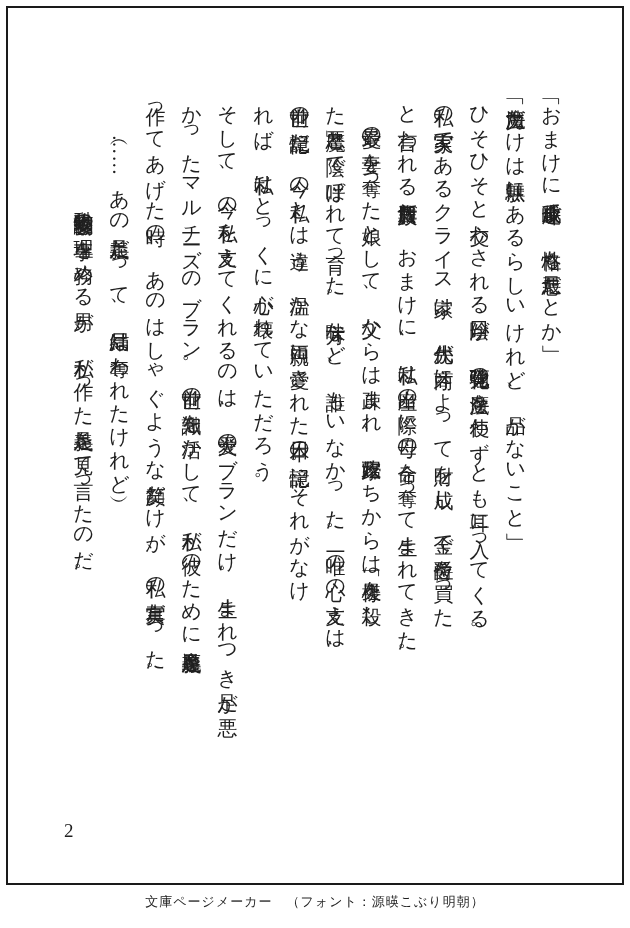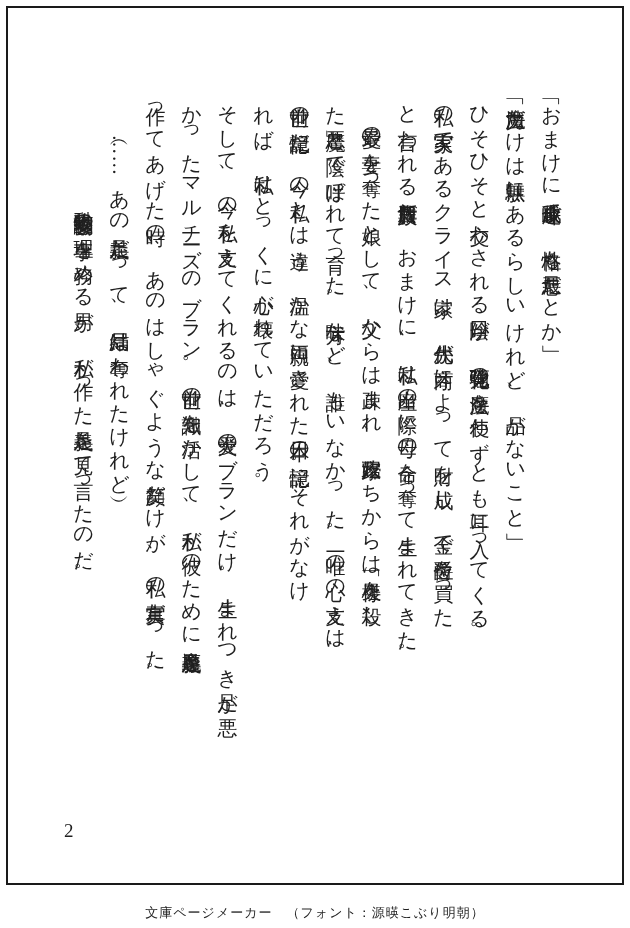--- a/index.html
+++ b/index.html
@@ -44,21 +44,21 @@
   .page-number {
     position: absolute;
     left: 64px;
     top: 820px;
     font-size: 19px;
     color: #1f1f1f;
   }
   .footer {
     position: absolute;
     left: 0;
-    bottom: 6px;
+    bottom: 17px;
     width: 100%;
     text-align: center;
     font-size: 13px;
     letter-spacing: 1px;
     color: #1f1f1f;
     font-family: Liberation Serif, serif;
   }
 </style>
 </head>
 <body>

